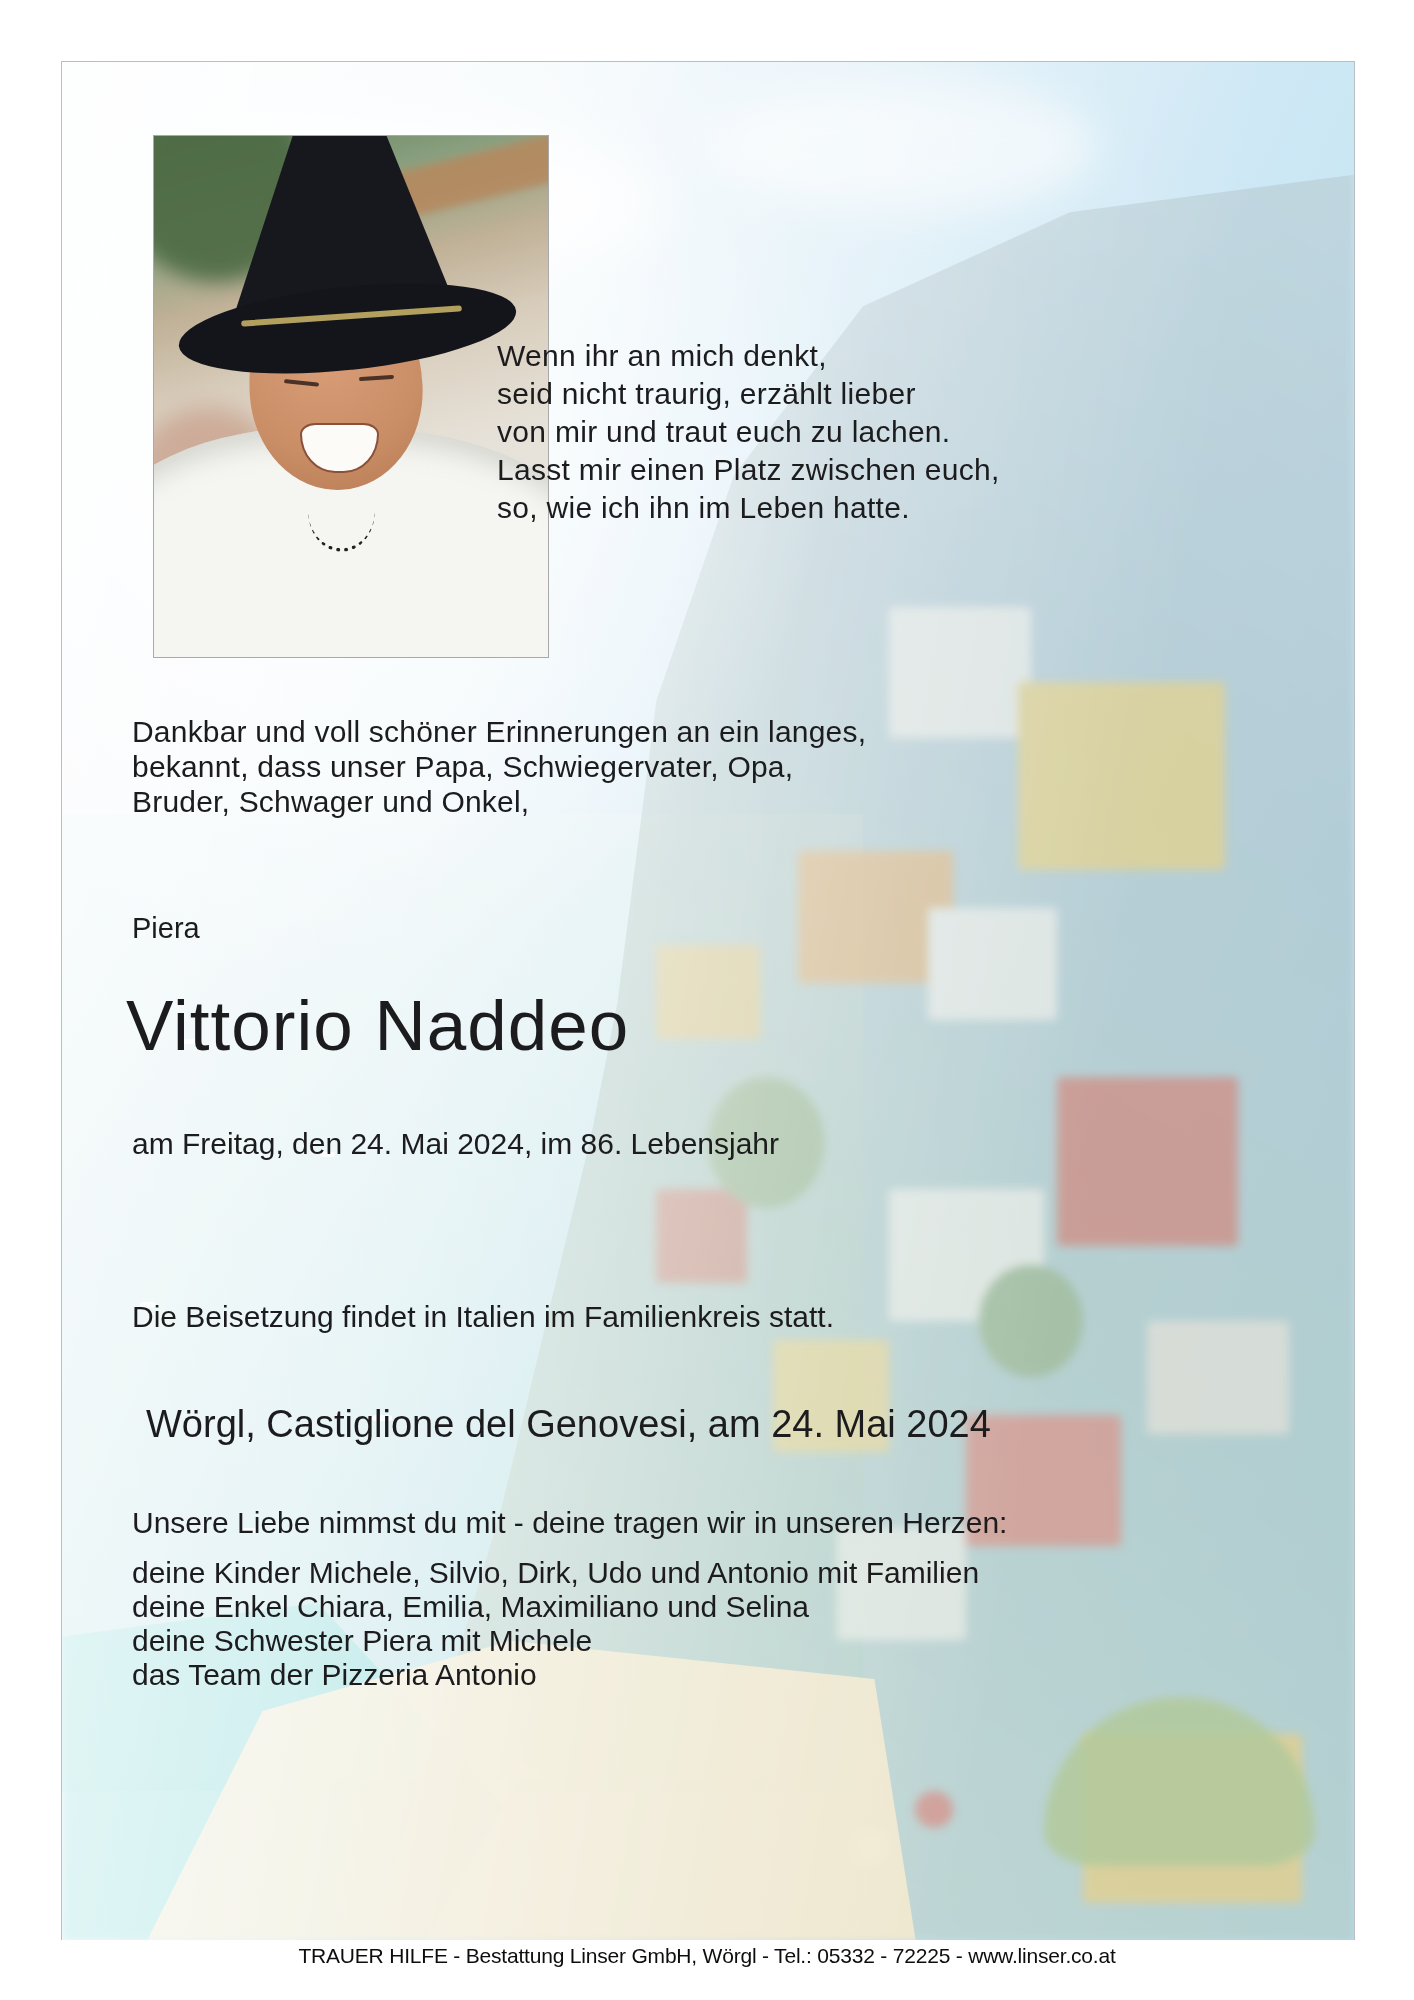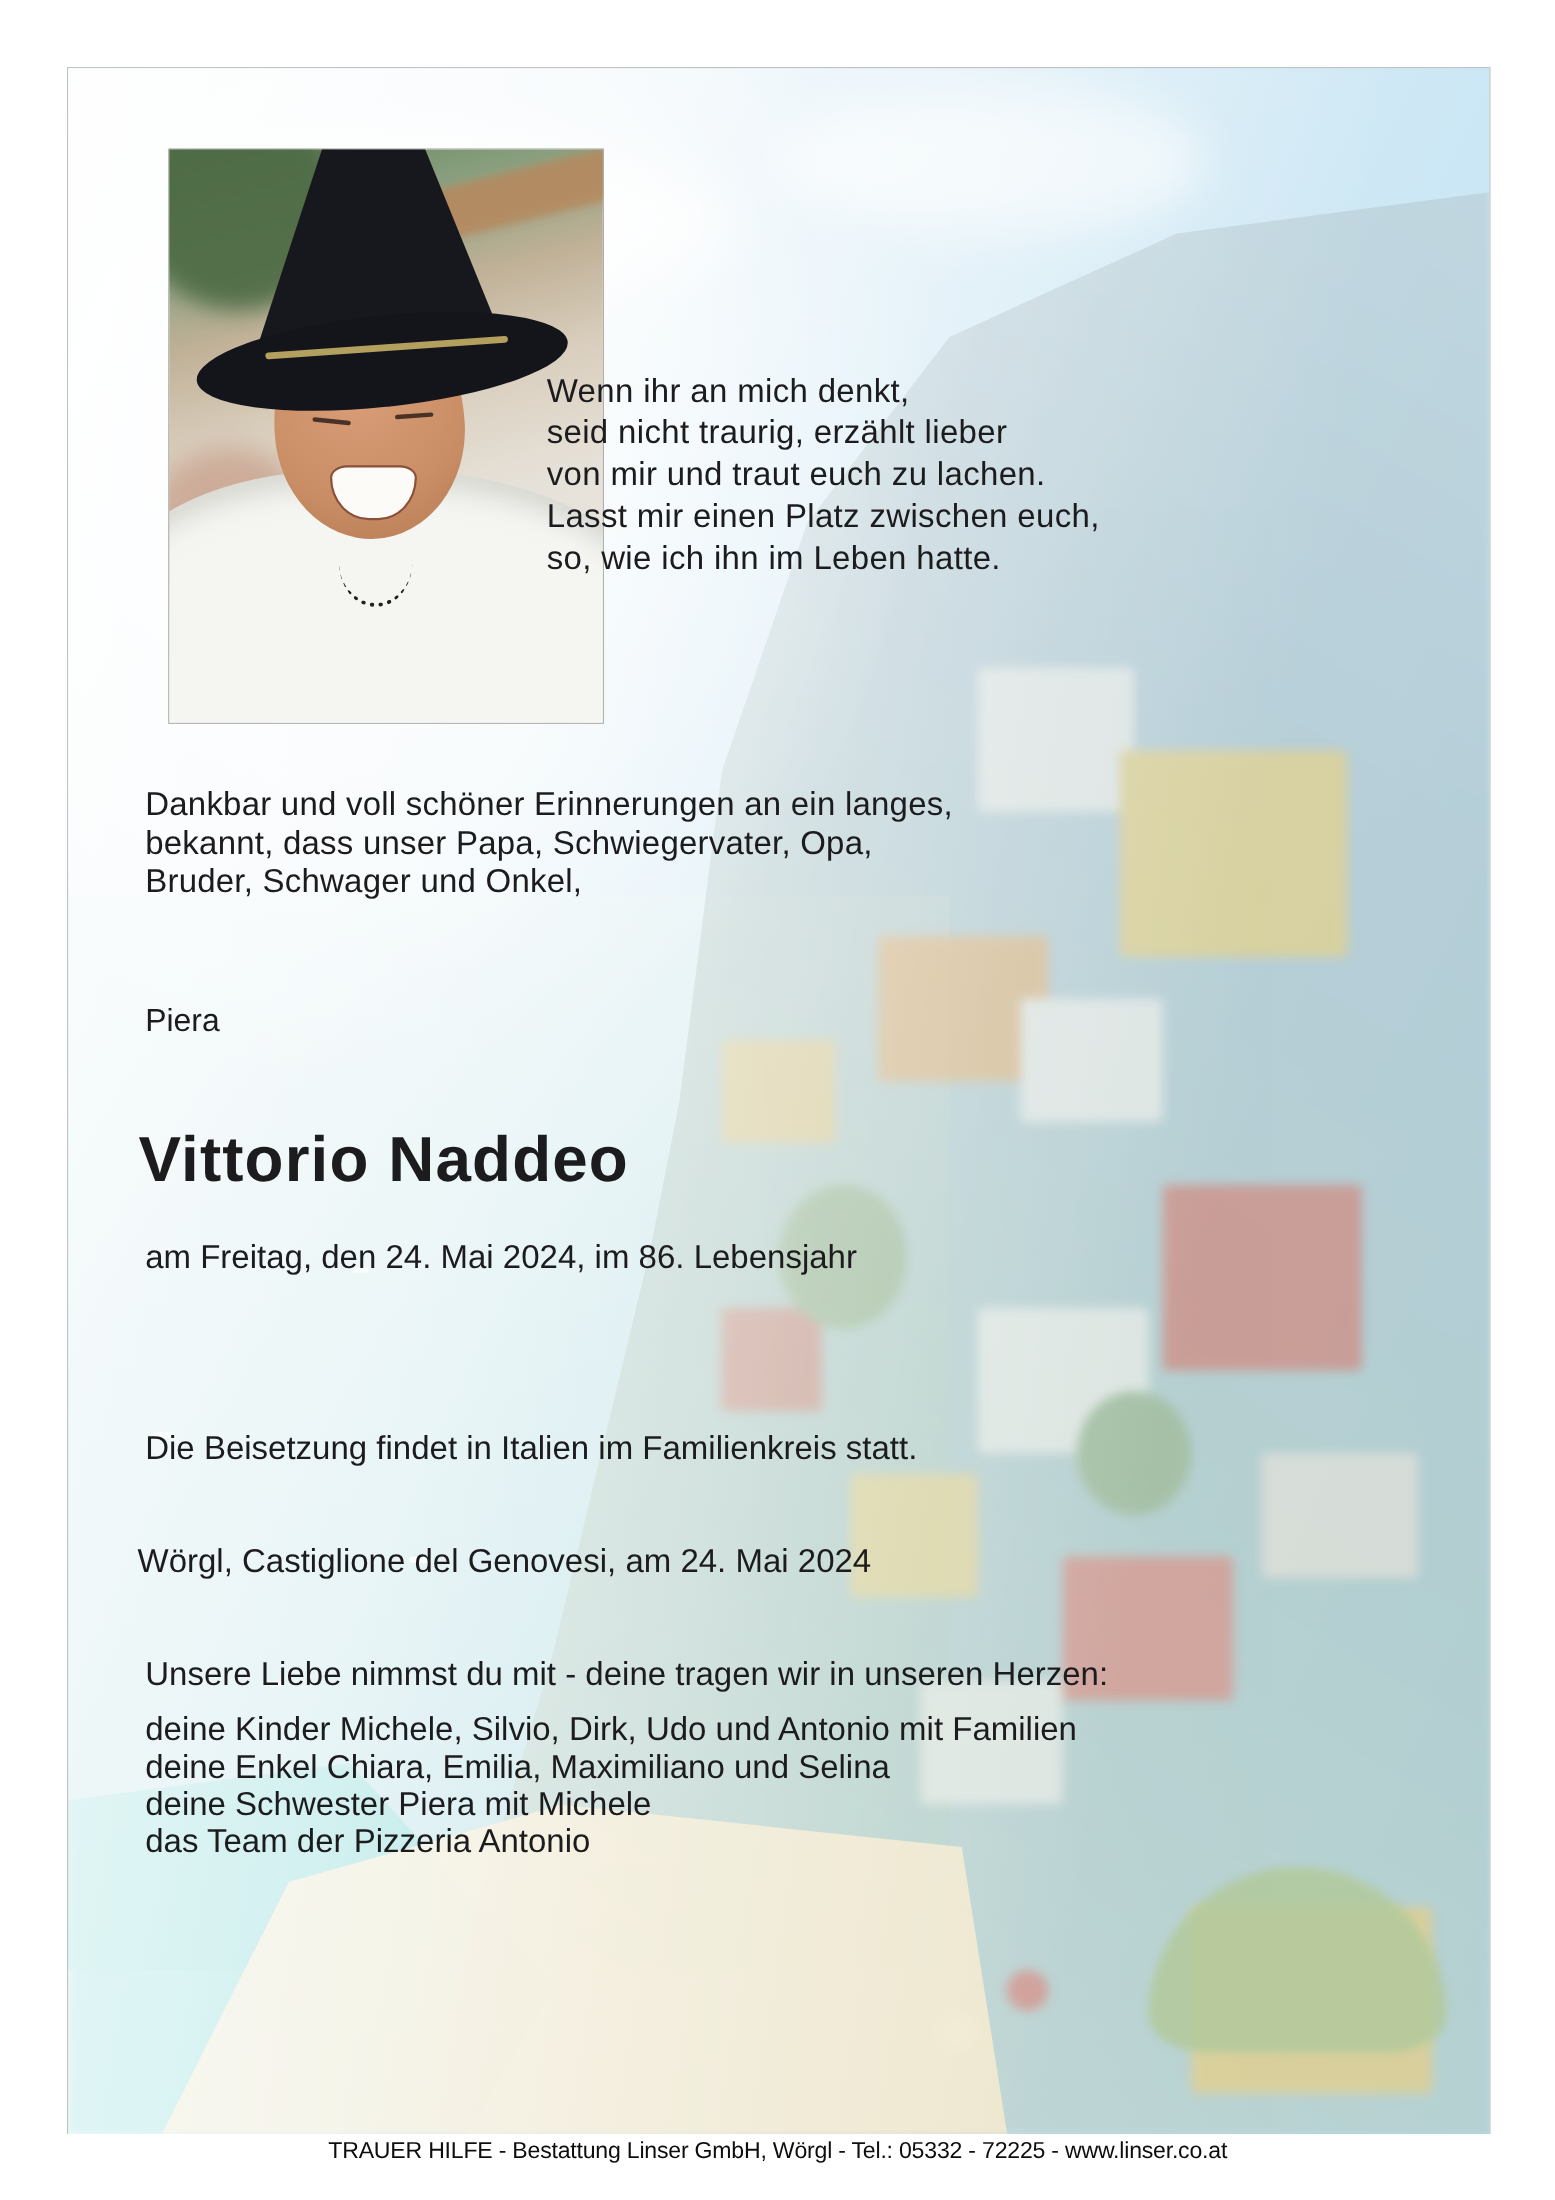--- a/index.html
+++ b/index.html
@@ -72,24 +72,24 @@
   .eye{height:4px;width:9%;background:#4a3226;border-radius:3px;}
   .eye.l{left:33%;top:47%;transform:rotate(6deg);}
   .eye.r{left:52%;top:46%;transform:rotate(-4deg);}
   .smile{left:37%;top:55%;width:19%;height:9%;background:#fdfbf7;border:2px solid #8a503a;border-radius:22% 22% 50% 50%/25% 25% 85% 85%;}
   .necklace{left:39%;top:64%;width:17%;height:15%;border-bottom:4px dotted #23211f;border-radius:50%;}
   
   .txt{position:absolute;white-space:nowrap;color:#1c1c1e;}
   .quote{left:497px;top:337px;font-size:30px;line-height:38px;letter-spacing:.3px;}
   .announce{left:132px;top:714px;font-size:30px;line-height:35px;letter-spacing:.2px;}
   .salutation{left:132px;top:912px;font-size:29px;}
-  .name{left:126px;top:1021px;font-size:58px;letter-spacing:1px;font-weight:700;}
+  .name{left:126px;top:985px;font-size:71px;letter-spacing:1px;font-weight:400;}
   .death{left:132px;top:1126px;font-size:30px;line-height:36px;}
   .burial{left:132px;top:1300px;font-size:30px;}
-  .place{left:125px;top:1403px;font-size:30px;}
+  .place{left:146px;top:1403px;font-size:38px;}
   .farewell{left:132px;top:1506px;font-size:30px;}
   .mourners{left:132px;top:1556px;font-size:30px;line-height:34px;}
   .footer-bar{position:absolute;left:0;top:1940px;width:1414px;height:60px;background:#ffffff;text-align:center;}
   .footer-bar span{display:inline-block;margin-top:4px;font-size:21px;font-weight:400;letter-spacing:-.2px;color:#0d0d0d;}
 </style>
 </head>
 <body>
 
 <div class="page">
 

